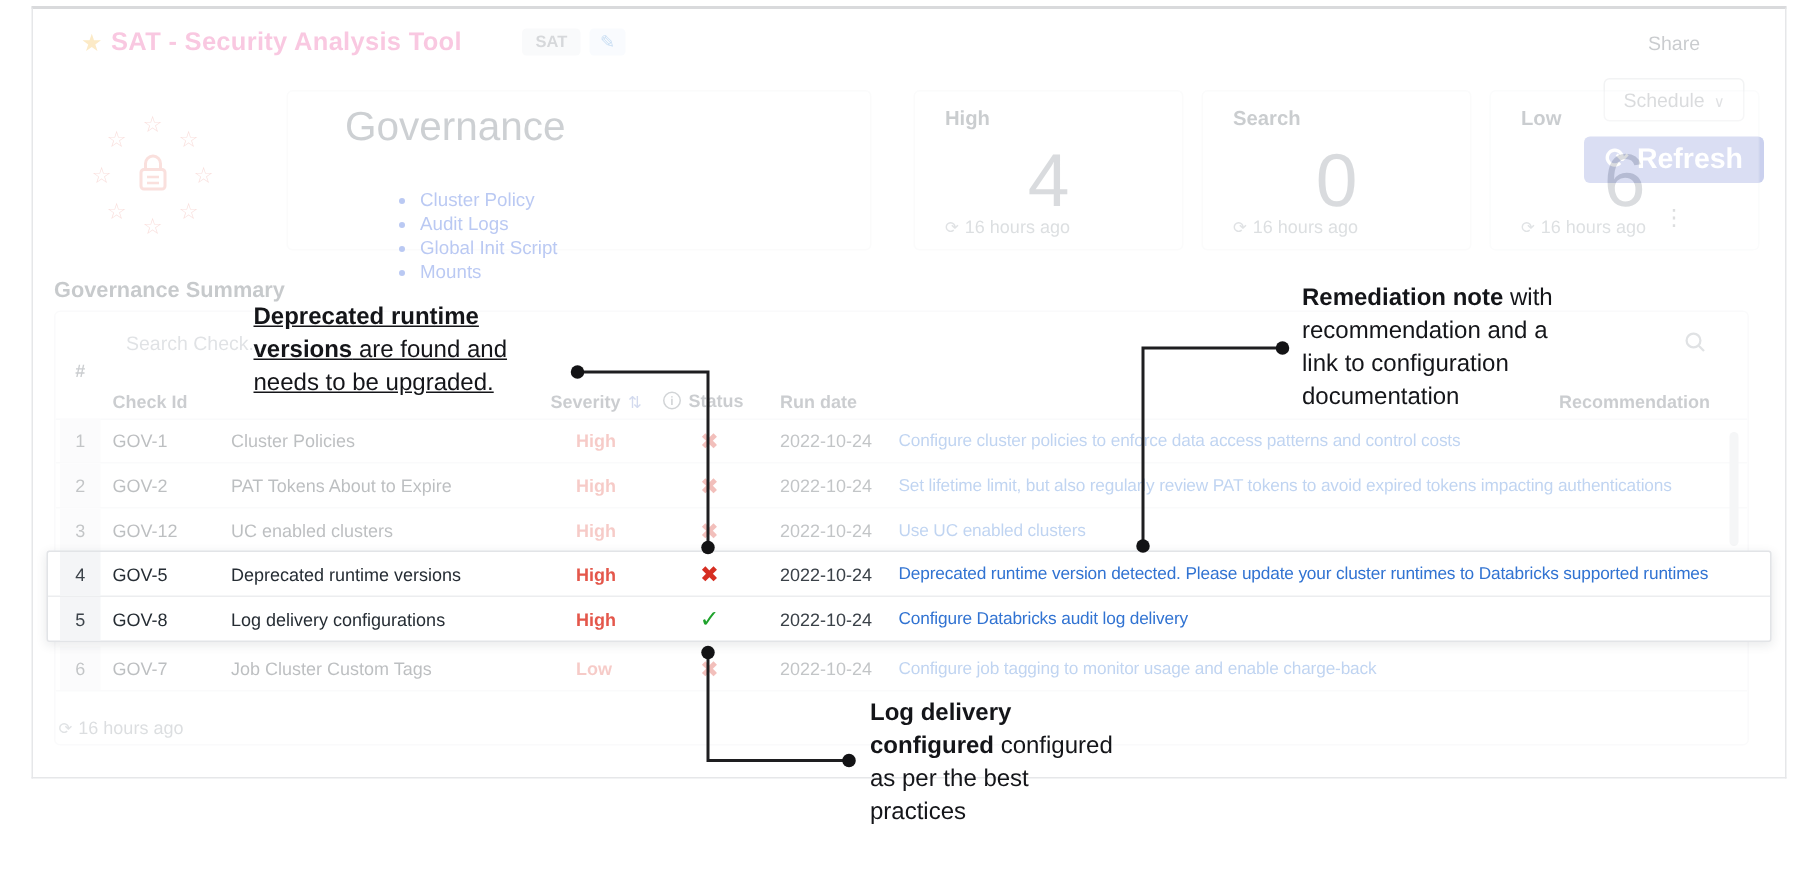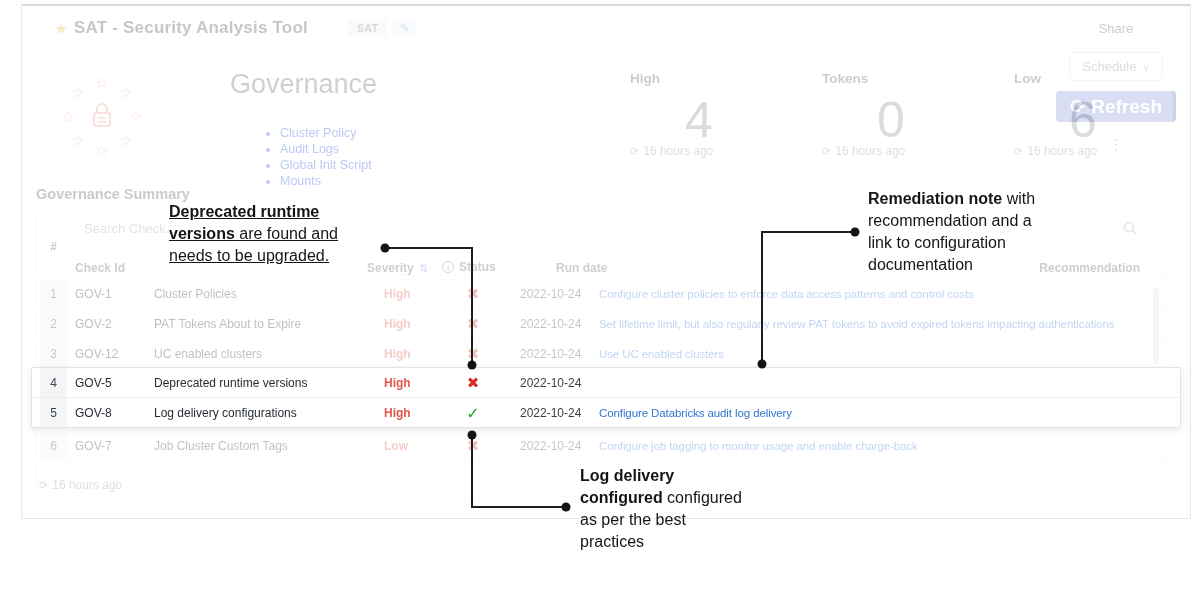--- a/index.html
+++ b/index.html
@@ -6,21 +6,21 @@
   .stage{position:relative;width:1200px;height:597px;background:#fff;overflow:hidden;
          font-family:"Liberation Sans","DejaVu Sans",sans-serif;}
   
   .window{position:absolute;left:21px;top:4px;width:1170px;height:515px;background:#fff;
           border:1px solid #e6e7e9;border-top:2px solid #d9dadc;box-sizing:border-box;}
   .dim{opacity:.3;}
   
   .app-header{position:absolute;left:0;top:0;width:100%;height:46px;display:flex;align-items:center;}
   .fav-star{position:absolute;left:32px;top:13px;font-size:16px;color:#f3b племя840;}
   .fav-star{color:#f3b840;}
-  .app-title{position:absolute;left:52px;top:12px;font-size:17px;font-weight:700;color:#404040;letter-spacing:.2px;}
+  .app-title{position:absolute;left:52px;top:12px;font-size:17px;font-weight:700;color:#ec4899;letter-spacing:.2px;}
   .sat-tag{position:absolute;left:326px;top:13px;background:#eceef0;border-radius:3px;
            padding:3px 9px;font-size:11px;color:#767e86;font-weight:600;}
   .pencil-btn{position:absolute;left:371px;top:13px;background:#eaf2fb;border-radius:3px;
               padding:2px 7px;font-size:12px;color:#4a8fd6;}
   .hdr-right{position:absolute;right:14px;top:9px;display:flex;align-items:center;gap:10px;flex-direction:column;}
   .share-btn{font-size:13px;color:#4d565e;padding:6px 10px;}
   .schedule-btn{font-size:13px;color:#4d565e;border:1px solid #d4d7da;border-radius:4px;padding:6px 12px;}
   .caret{font-size:10px;color:#6b737b;margin-left:6px;}
   .refresh-btn{font-size:19px;color:#fff;background:#4f63c6;border-radius:4px;padding:4px 14px;font-weight:600;}
   .kebab{font-size:15px;color:#5a626a;padding:4px 6px;}
@@ -47,21 +47,21 @@
   .search-ico{position:absolute;right:28px;top:13px;}
   .thead{position:absolute;left:0;top:0;right:0;height:71px;border-bottom:1px solid #eef0f2;}
   .hcell{position:absolute;font-size:12px;font-weight:700;color:#555d66;white-space:nowrap;}
   .h-num{left:3px;width:27px;text-align:center;top:32px;}
   .h-id{left:38px;top:53px;}
   .h-sev{left:330px;top:53px;}
   .sort-ico{font-size:11px;color:#6f88c9;margin-left:5px;font-weight:400;}
   .h-status{left:405px;top:52px;display:flex;align-items:center;gap:5px;}
   .info-ico{display:inline-block;width:12px;height:12px;border:1.3px solid #6a727a;border-radius:50%;
             font-size:8px;line-height:12px;text-align:center;color:#6a727a;font-weight:700;box-sizing:border-box;}
-  .h-date{left:483px;top:53px;margin-left:36px;}
+  .h-date{left:483px;top:53px;}
   .h-rec{right:25px;top:53px;}
   .rows-a{position:absolute;left:0;top:71px;right:0;}
   .rows-b{position:absolute;left:0;top:223px;right:0;}
   .trow{position:relative;height:29px;border-bottom:1px solid #f0f1f3;}
   .cell{position:absolute;top:50%;transform:translateY(-50%);font-size:12px;white-space:nowrap;}
   .c-num{left:3px;width:27px;top:0;height:100%;transform:none;display:flex;align-items:center;
          justify-content:center;background:#f4f5f7;color:#3c434a;}
   .c-id{left:38px;color:#262d34;}
   .c-name{left:117px;color:#262d34;}
   .c-sev{left:347px;color:#e4574b;font-weight:600;}
@@ -138,21 +138,21 @@
         <li>Mounts</li>
       </ul>
     </div>
 
     <div class="card card-high dim">
       <span class="metric-label">High</span>
       <span class="metric-value">4</span>
       <span class="metric-updated"><span class="upd-icon">⟳</span><span>16 hours ago</span></span>
     </div>
     <div class="card card-medium dim">
-      <span class="metric-label">Tokens</span>
+      <span class="metric-label">Search</span>
       <span class="metric-value">0</span>
       <span class="metric-updated"><span class="upd-icon">⟳</span><span>16 hours ago</span></span>
     </div>
     <div class="card card-low dim">
       <span class="metric-label">Low</span>
       <span class="metric-value">6</span>
       <span class="metric-updated"><span class="upd-icon">⟳</span><span>16 hours ago</span></span>
     </div>
 
     <div class="summary-title dim">Governance Summary</div>
@@ -221,20 +221,21 @@
     </div>
 
     <div class="band">
         <div class="trow">
           <span class="cell c-num">4</span>
           <span class="cell c-id">GOV-5</span>
           <span class="cell c-name">Deprecated runtime versions</span>
           <span class="cell c-sev">High</span>
           <span class="cell c-status st-fail">✖</span>
           <span class="cell c-date">2022-10-24</span>
+          <span class="cell c-rec">Deprecated runtime version detected. Please update your cluster runtimes to Databricks supported runtimes</span>
         </div>
         <div class="trow">
           <span class="cell c-num">5</span>
           <span class="cell c-id">GOV-8</span>
           <span class="cell c-name">Log delivery configurations</span>
           <span class="cell c-sev">High</span>
           <span class="cell c-status st-pass">✓</span>
           <span class="cell c-date">2022-10-24</span>
           <span class="cell c-rec">Configure Databricks audit log delivery</span>
         </div>

